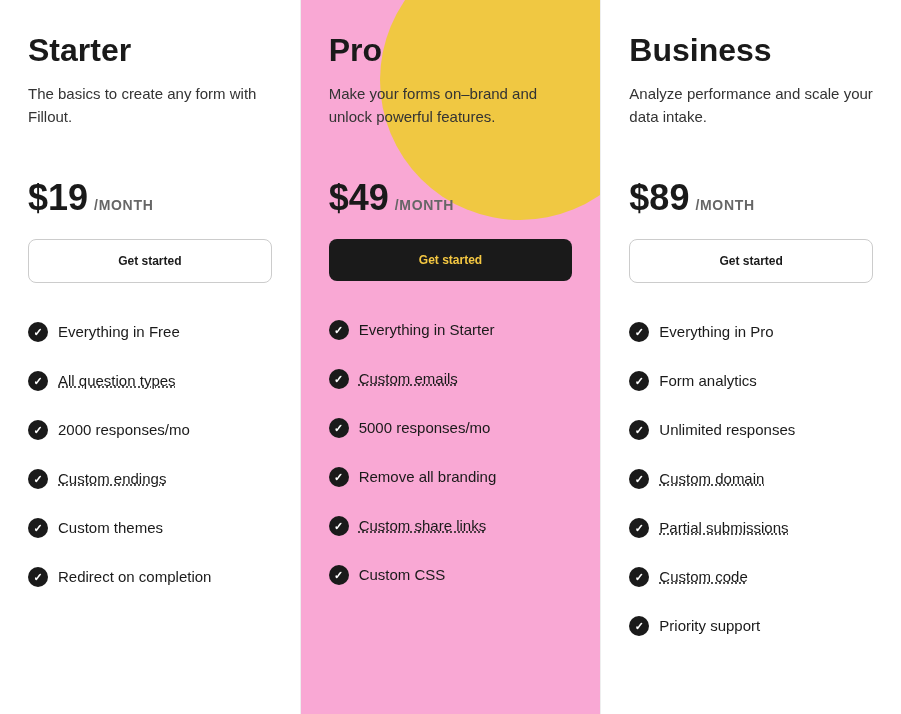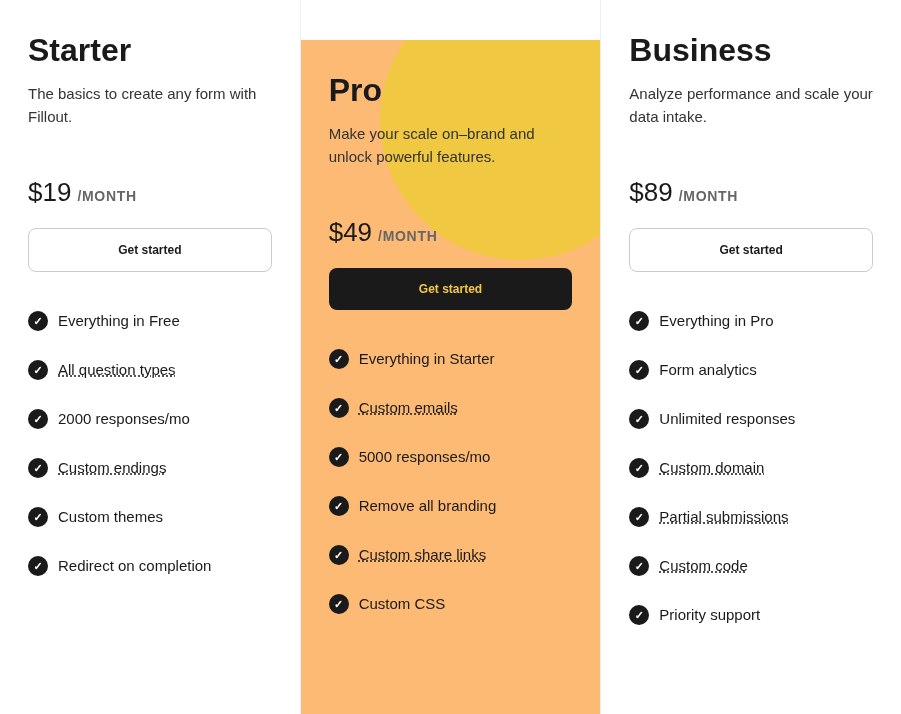--- a/index.html
+++ b/index.html
@@ -22,24 +22,23 @@
       padding: 32px 28px;
       display: flex;
       flex-direction: column;
       gap: 0;
     }
     .plan-starter {
       background: #ffffff;
       border-right: 1px solid #eee;
     }
     .plan-pro {
-      background: #fdba74;
+      background: #f9a8d4;
       position: relative;
       overflow: hidden;
-      margin-top: 40px;
     }
     .plan-pro::before {
       content: '';
       position: absolute;
       top: -60px;
       right: -60px;
       width: 280px;
       height: 280px;
       background: #f0c842;
       border-radius: 50%;
@@ -66,22 +65,22 @@
       margin-bottom: 22px;
       min-height: 72px;
     }
     .plan-price-row {
       display: flex;
       align-items: baseline;
       gap: 6px;
       margin-bottom: 20px;
     }
     .plan-price {
-      font-size: 26px;
-      font-weight: 400;
+      font-size: 36px;
+      font-weight: 700;
       color: #1a1a1a;
     }
     .plan-period {
       font-size: 14px;
       font-weight: 700;
       color: #666;
       letter-spacing: 0.05em;
       text-transform: uppercase;
     }
     .btn-get-started {
@@ -184,21 +183,21 @@
       </div>
       <div class="feature-item">
         <span class="check-icon"></span>
         <span class="feature-text">Redirect on completion</span>
       </div>
     </div>
   </div>
 
   <div class="plan plan-pro">
     <div class="plan-name">Pro</div>
-    <div class="plan-desc">Make your scale on–brand and unlock powerful features.</div>
+    <div class="plan-desc">Make your forms on–brand and unlock powerful features.</div>
     <div class="plan-price-row">
       <span class="plan-price">$49</span>
       <span class="plan-period">/MONTH</span>
     </div>
     <button class="btn-get-started btn-pro">Get started</button>
     <div class="features-list">
       <div class="feature-item">
         <span class="check-icon"></span>
         <span class="feature-text">Everything in Starter</span>
       </div>

